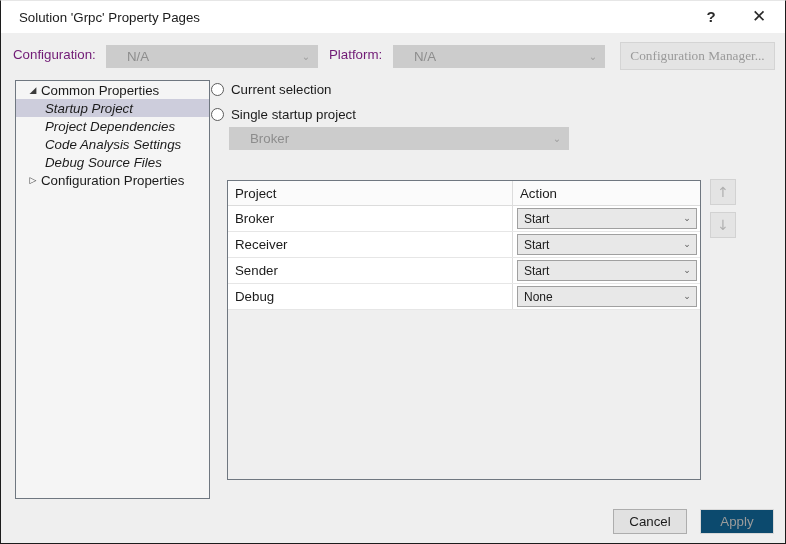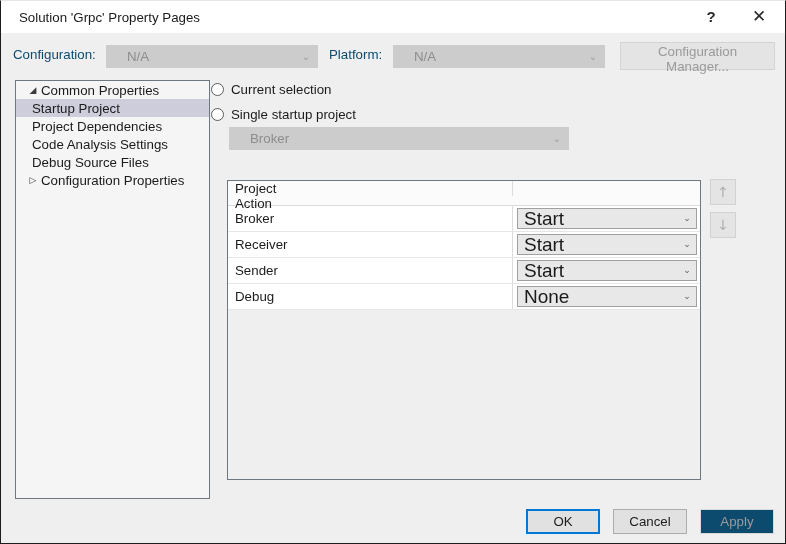--- a/index.html
+++ b/index.html
@@ -56,21 +56,21 @@
   .close-btn { right: 4px; }
   .close-glyph {
     font-size: 17px;
     font-weight: 300;
     line-height: 1;
     font-family: "DejaVu Sans", sans-serif;
   }
   .lbl-disabled {
     position: absolute;
     font-size: 13.3px;
-    color: #0c4a6e;
+    color: #701a75;
     white-space: nowrap;
   }
   .combo-disabled {
     position: absolute;
     box-sizing: border-box;
     background: #cccccc;
     border: 1px solid #cccccc;
     height: 23px;
     display: flex;
     align-items: center;
@@ -101,21 +101,21 @@
     position: absolute;
     left: 619px;
     top: 41px;
     width: 155px;
     height: 28px;
     box-sizing: border-box;
     background: #e4e4e4;
     border: 1px solid #d4d4d4;
     color: #9a9a9a;
     font-size: 13.3px;
-    font-family: Liberation Sans, sans-serif;
+    font-family: Liberation Serif, serif;
     cursor: default;
   }
 
   
   .tree-panel {
     position: absolute;
     left: 14px;
     top: 79px;
     width: 195px;
     height: 419px;
@@ -128,21 +128,21 @@
     position: relative;
     height: 18px;
     display: flex;
     align-items: center;
     font-size: 13.3px;
     color: #1b1b1b;
     white-space: nowrap;
     cursor: default;
   }
   .tree-item.level0 { padding-left: 10px; }
-  .tree-item.level1 { padding-left: 16px; }
+  .tree-item.level1 { padding-left: 29px; font-style: italic; }
   .tree-item.selected { background: #cdcddc; }
   .tree-expander {
     position: absolute;
     left: 10px;
     width: 14px;
     text-align: center;
     font-size: 9px;
     color: #3b3b3b;
     font-family: "DejaVu Sans", sans-serif;
   }
@@ -201,21 +201,20 @@
     box-sizing: border-box;
     border: 1px solid #6f7780;
     background: #efefef;
     overflow: hidden;
   }
   .grid-header {
     display: flex;
     height: 24px;
     background: #fbfbfb;
     border-bottom: 1px solid #dcdcdc;
-    flex-direction: column;
   }
   .grid-header .cell {
     font-size: 13.3px;
     color: #1b1b1b;
     display: flex;
     align-items: center;
     padding-left: 7px;
     box-sizing: border-box;
     white-space: nowrap;
   }
@@ -252,21 +251,21 @@
     width: 100%;
     height: 21px;
     background: #e8e8e8;
     border: 1px solid #a0a0a0;
     display: flex;
     align-items: center;
     cursor: default;
   }
   .action-combo .combo-value {
     flex: 1;
-    font-size: 19px;
+    font-size: 12px;
     color: #1b1b1b;
     padding-left: 6px;
     white-space: nowrap;
     overflow: hidden;
   }
   .action-combo .chev {
     width: 18px;
     text-align: center;
     color: #5d5d5d;
     font-size: 9px;
@@ -441,17 +440,16 @@
       </div>
   </div>
 
   <div class="move-btn" id="move-up-button">
     <span class="arrow">↑</span>
   </div>
   <div class="move-btn" id="move-down-button">
     <span class="arrow">↓</span>
   </div>
 
-  <button class="footer-btn" id="ok-button">OK</button>
   <button class="footer-btn" id="cancel-button">Cancel</button>
   <button class="footer-btn" id="apply-button">Apply</button>
 
 </div>
 
 </body></html>

